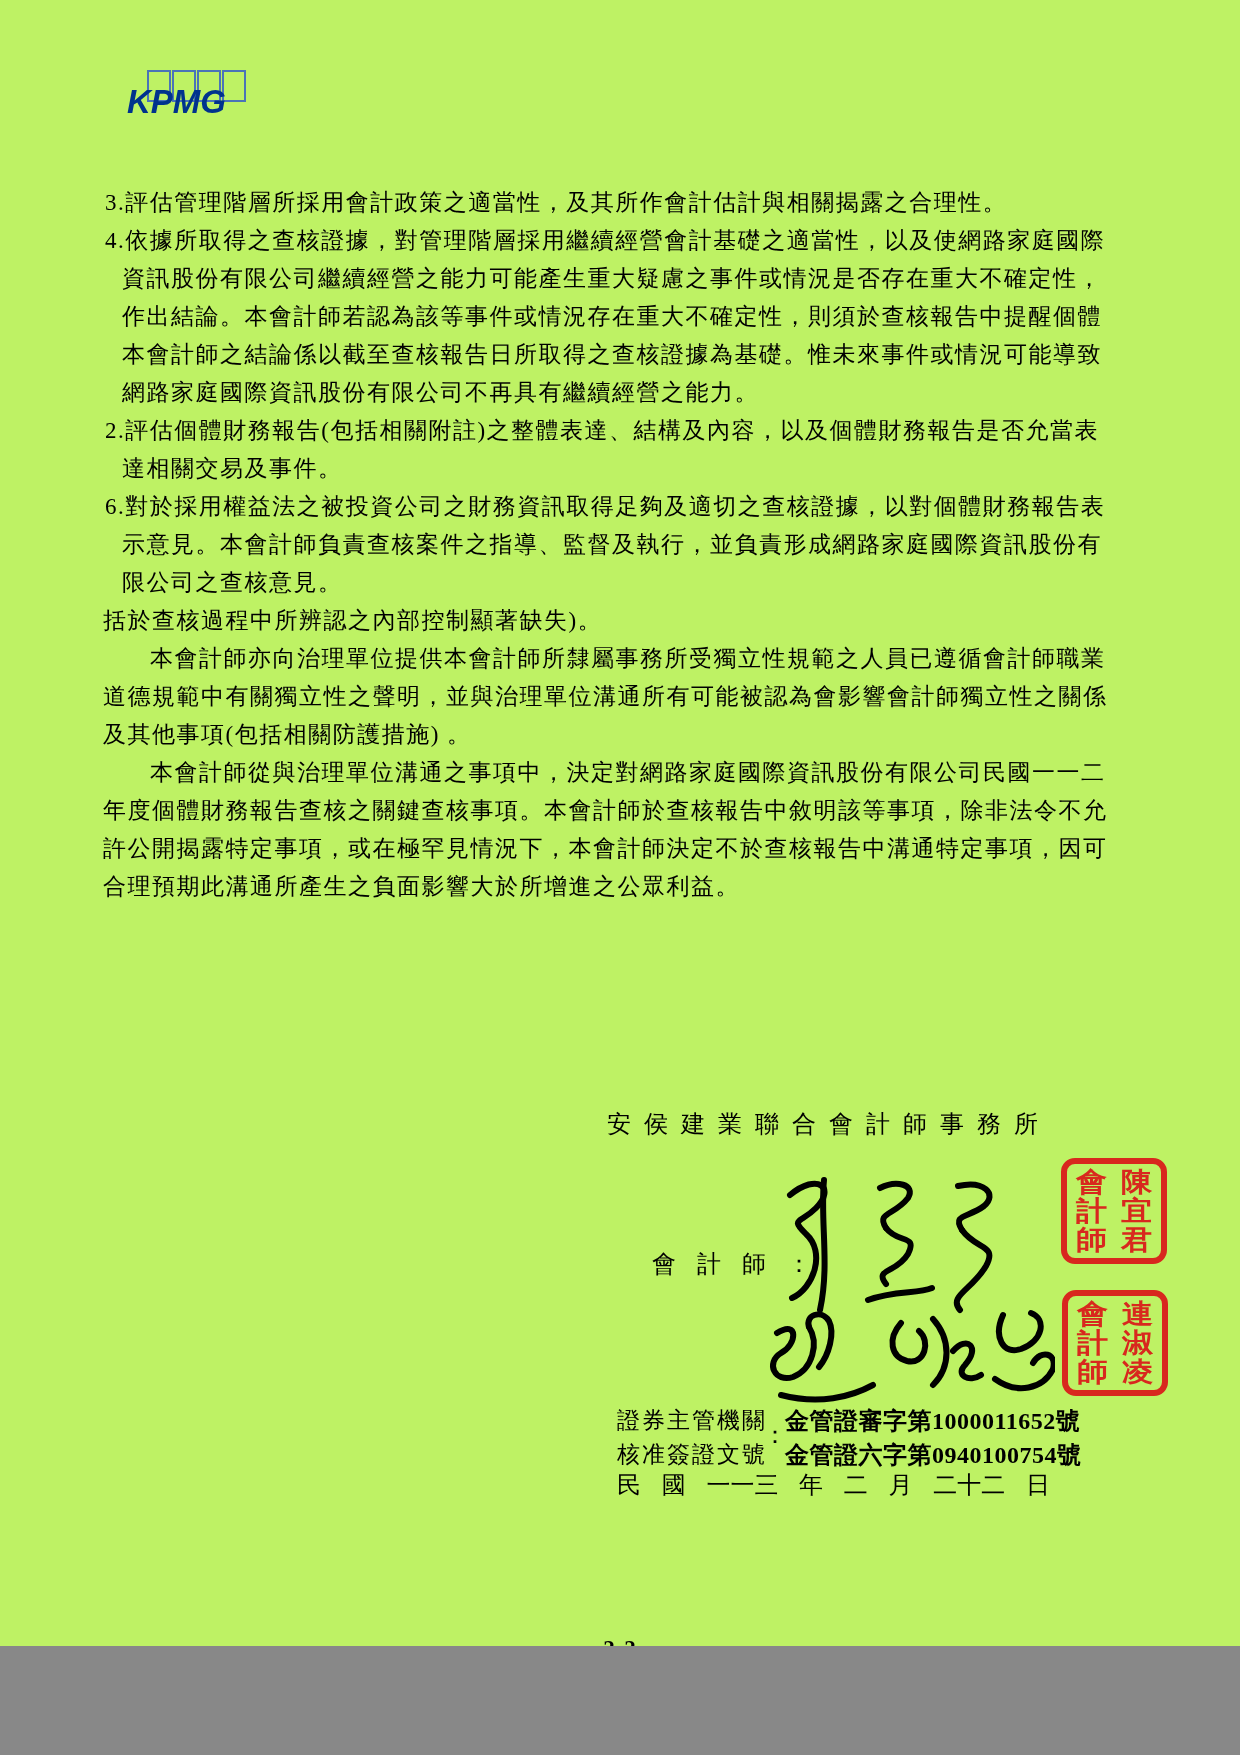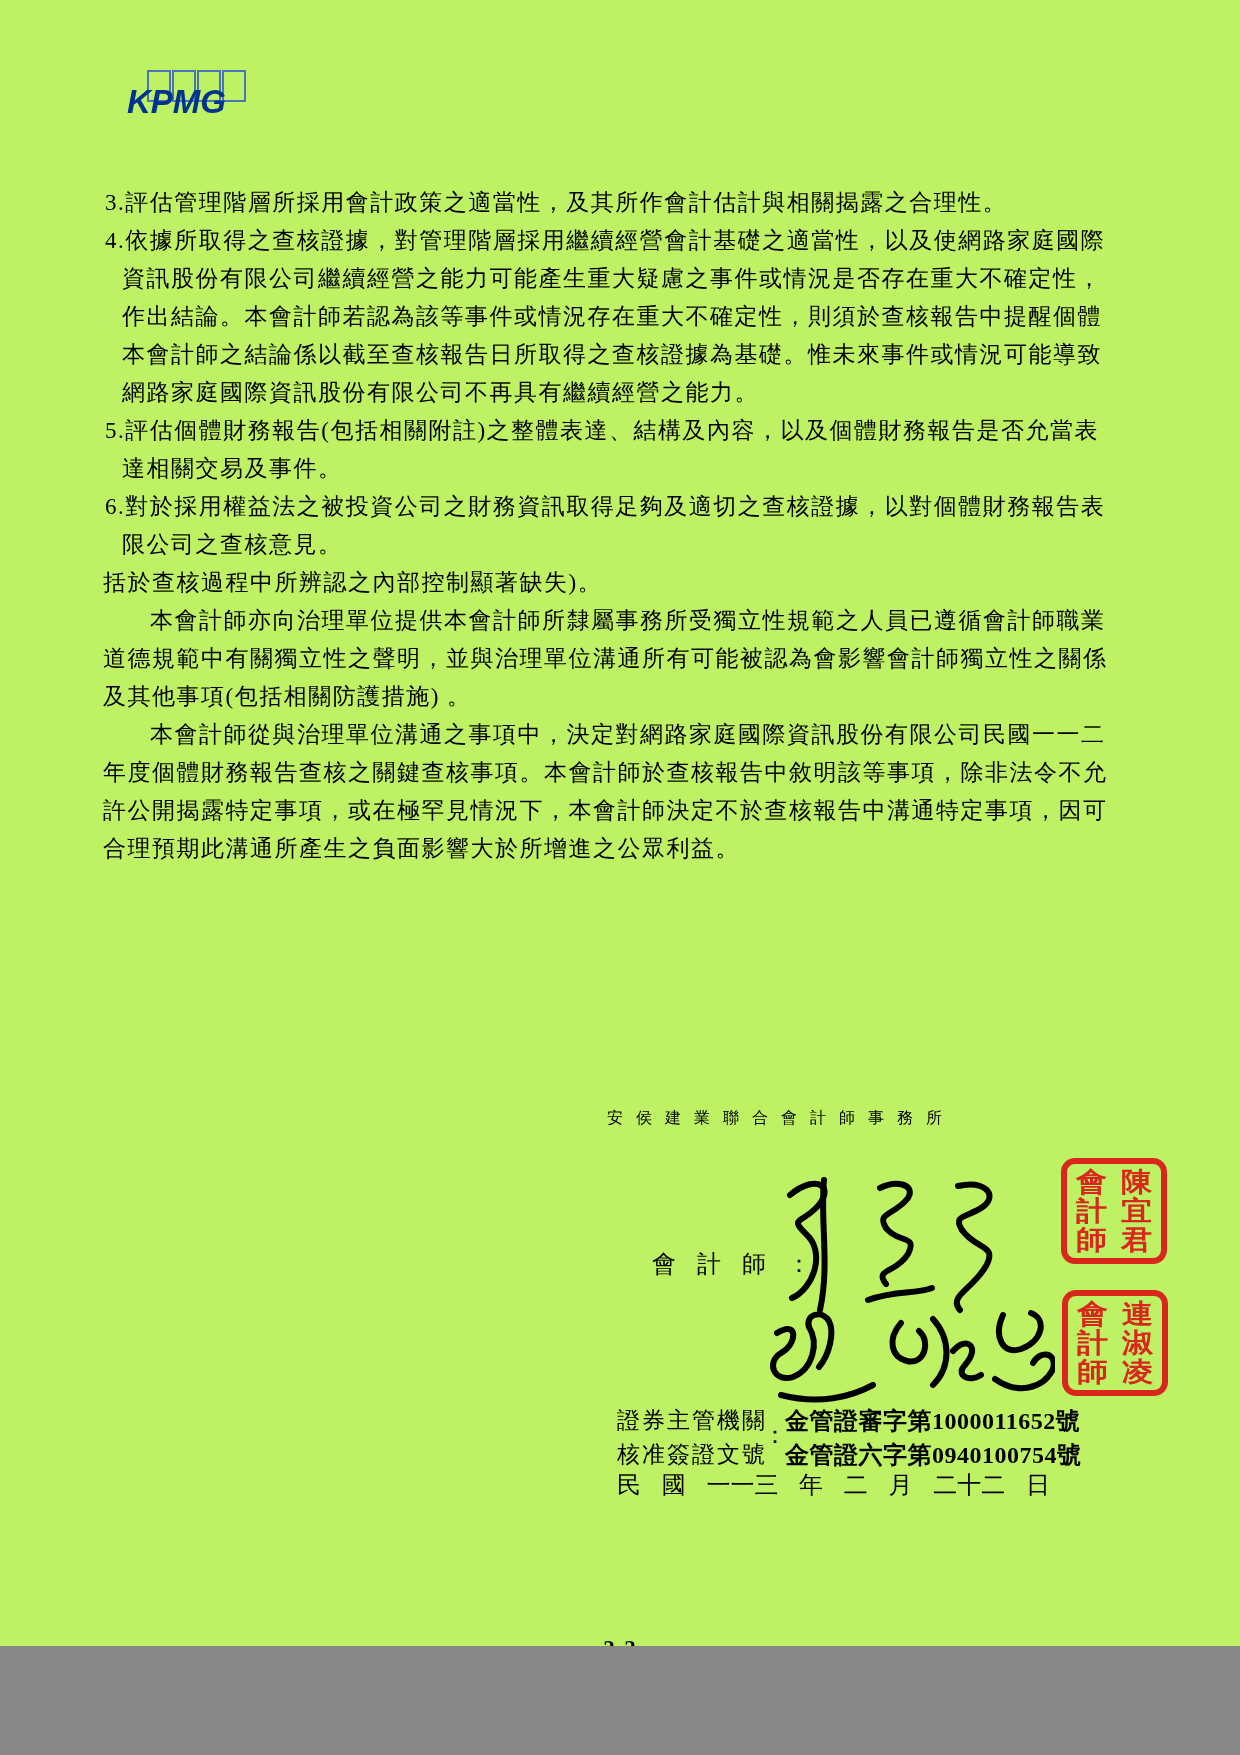--- a/index.html
+++ b/index.html
@@ -20,21 +20,21 @@
     font-size:23px;line-height:38px;letter-spacing:1.5px;
   }
   .body-text .ln{white-space:nowrap;height:38px;}
   .body-text .ln.num{margin-left:2px;}
   .body-text .ln.cont{margin-left:19px;}
   .body-text .ln.flush{margin-left:0;}
   .body-text .ln.para{margin-left:47px;}
   
   .firm-name{
     position:absolute;left:607px;top:1108px;width:470px;
-    font-size:16px;letter-spacing:13px;white-space:nowrap;
+    font-size:24px;letter-spacing:13px;white-space:nowrap;
   }
   .cpa-label{
     position:absolute;left:620px;top:1248px;
     font-size:24px;letter-spacing:21px;white-space:nowrap;margin-left:32px;
   }
   .sig{position:absolute;}
   .sig svg{display:block;}
   .sig-1{left:760px;top:1160px;width:250px;height:165px;}
   .sig-2{left:755px;top:1295px;width:300px;height:125px;}
   .seal{
@@ -88,23 +88,24 @@
     </svg>
   </div>
 
   <div class="body-text" id="body-lines">
       <div class="ln num">3.評估管理階層所採用會計政策之適當性，及其所作會計估計與相關揭露之合理性。</div>
       <div class="ln num">4.依據所取得之查核證據，對管理階層採用繼續經營會計基礎之適當性，以及使網路家庭國際</div>
       <div class="ln cont">資訊股份有限公司繼續經營之能力可能產生重大疑慮之事件或情況是否存在重大不確定性，</div>
       <div class="ln cont">作出結論。本會計師若認為該等事件或情況存在重大不確定性，則須於查核報告中提醒個體</div>
       <div class="ln cont">本會計師之結論係以截至查核報告日所取得之查核證據為基礎。惟未來事件或情況可能導致</div>
       <div class="ln cont">網路家庭國際資訊股份有限公司不再具有繼續經營之能力。</div>
-      <div class="ln num">5.評估個體財務報告(包括相關附註)之整體表達、結構及內容，以及個體財務報告是否允當表</div>
+      <div class="ln num">2.評估個體財務報告(包括相關附註)之整體表達、結構及內容，以及個體財務報告是否允當表</div>
       <div class="ln cont">達相關交易及事件。</div>
       <div class="ln num">6.對於採用權益法之被投資公司之財務資訊取得足夠及適切之查核證據，以對個體財務報告表</div>
+      <div class="ln cont">示意見。本會計師負責查核案件之指導、監督及執行，並負責形成網路家庭國際資訊股份有</div>
       <div class="ln cont">限公司之查核意見。</div>
       <div class="ln flush">括於查核過程中所辨認之內部控制顯著缺失)。</div>
       <div class="ln para">本會計師亦向治理單位提供本會計師所隸屬事務所受獨立性規範之人員已遵循會計師職業</div>
       <div class="ln flush">道德規範中有關獨立性之聲明，並與治理單位溝通所有可能被認為會影響會計師獨立性之關係</div>
       <div class="ln flush">及其他事項(包括相關防護措施) 。</div>
       <div class="ln para">本會計師從與治理單位溝通之事項中，決定對網路家庭國際資訊股份有限公司民國一一二</div>
       <div class="ln flush">年度個體財務報告查核之關鍵查核事項。本會計師於查核報告中敘明該等事項，除非法令不允</div>
       <div class="ln flush">許公開揭露特定事項，或在極罕見情況下，本會計師決定不於查核報告中溝通特定事項，因可</div>
       <div class="ln flush">合理預期此溝通所產生之負面影響大於所增進之公眾利益。</div>
     </div>

